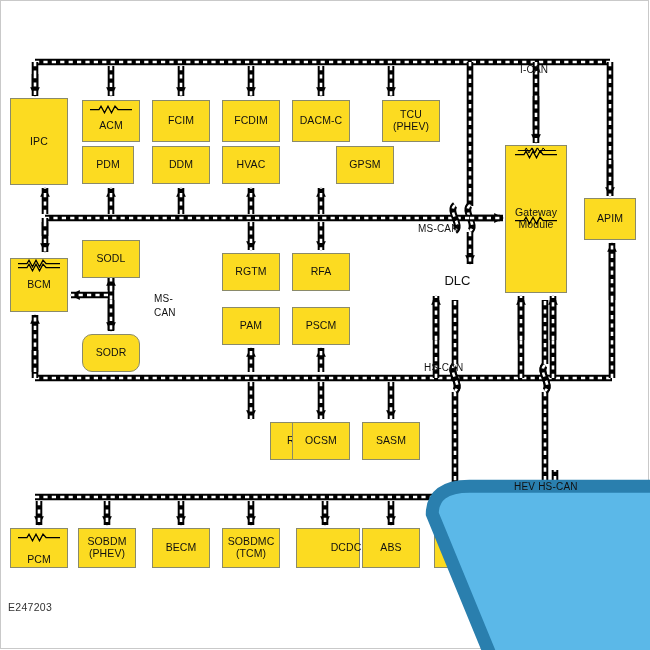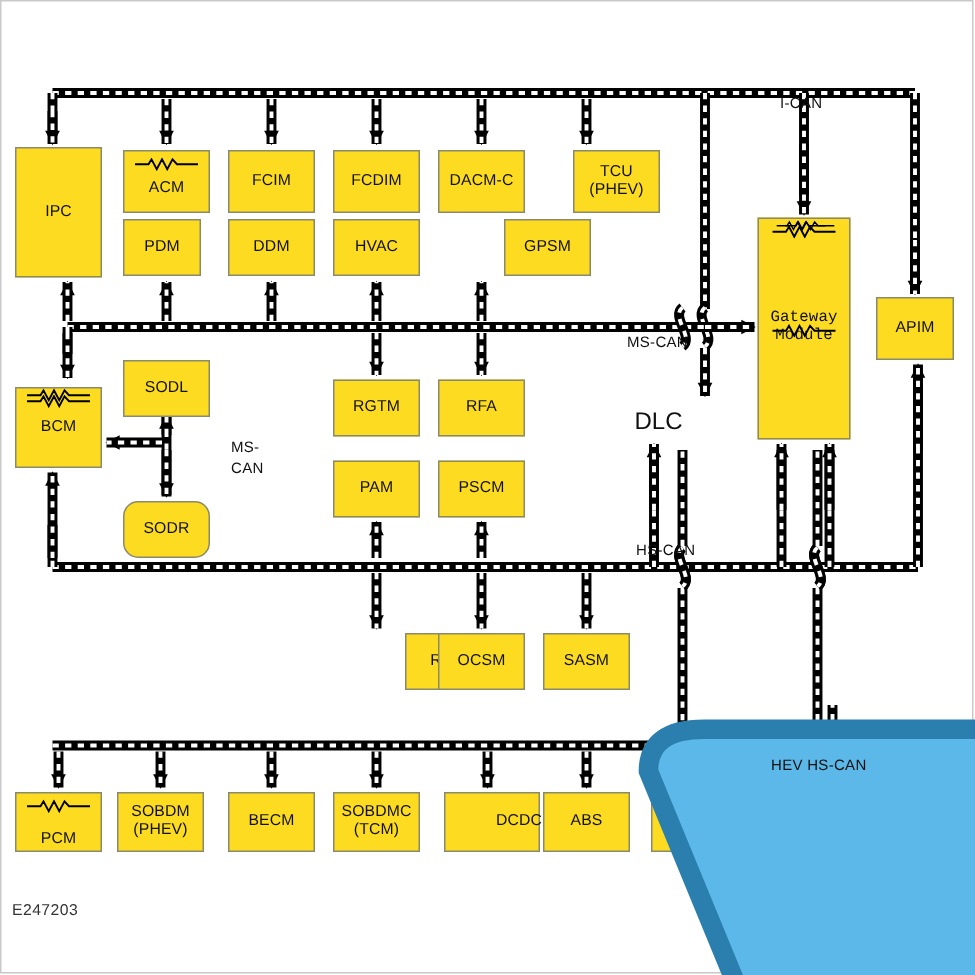--- a/index.html
+++ b/index.html
@@ -8,21 +8,21 @@
        -webkit-font-smoothing:antialiased;overflow:hidden;}
   #stage{position:absolute;left:0;top:0;width:650px;height:650px;}
   svg{position:absolute;left:0;top:0;width:650px;height:650px;display:block;}
   .mod{position:absolute;background:#FCDB21;border:1px solid #8a8a6a;
        box-sizing:border-box;display:flex;align-items:center;justify-content:center;
        flex-direction:column;font-size:10.5px;color:#111;line-height:1.12;
        text-align:center;letter-spacing:.1px;}
   .mod .ln{display:block;white-space:nowrap;}
   .resistor{position:absolute;left:50%;transform:translateX(-50%);width:44px;height:9px;}
   .dlc{position:absolute;}
-  .dlc-label{position:absolute;width:100%;text-align:left;font-size:16px;color:#111;}
+  .dlc-label{position:absolute;width:100%;text-align:center;font-size:13px;color:#111;}
   .buslabel{position:absolute;font-size:10px;color:#111;white-space:nowrap;letter-spacing:.2px;padding-left:36px;}
   .figid{position:absolute;left:8px;top:601px;font-size:10.5px;color:#333;letter-spacing:.3px;}
   .border{position:absolute;left:0;top:0;width:649px;height:649px;border:1px solid #c9c9c9;box-sizing:border-box;}
 </style>
 </head>
 <body>
 
 <div id="stage">
   <div class="border"></div>
 
@@ -223,21 +223,21 @@
       <div class="mod" style="left: 222px; top: 146px; width: 58px; height: 38px;">
         <div>
           <span class="ln">HVAC</span>
         </div>
       </div>
       <div class="mod" style="left: 292px; top: 146px; width: 58px; height: 38px; margin-left: 44px;">
         <div>
           <span class="ln">GPSM</span>
         </div>
       </div>
-      <div class="mod" style="left: 505px; top: 145px; width: 62px; height: 148px; font-family: Liberation Mono, monospace;">
+      <div class="mod" style="left: 505px; top: 145px; width: 62px; height: 148px;">
         <svg class="resistor" style="top:4px;" viewBox="0 0 44 9">
           <path d="M1,4.5 L10,4.5 L12,1.2 L15.5,7.8 L19,1.2 L22.5,7.8 L26,1.2 L29,4.5 L43,4.5" fill="none" stroke="#000" stroke-width="1.25"></path>
         </svg>
         <svg class="resistor" style="top:70px;" viewBox="0 0 44 9">
           <path d="M1,4.5 L10,4.5 L12,1.2 L15.5,7.8 L19,1.2 L22.5,7.8 L26,1.2 L29,4.5 L43,4.5" fill="none" stroke="#000" stroke-width="1.25"></path>
         </svg>
         <svg class="resistor" style="bottom:4px;left:17px;transform:none;width:34px;" viewBox="0 0 44 9">
           <path d="M1,4.5 L10,4.5 L12,1.2 L15.5,7.8 L19,1.2 L22.5,7.8 L26,1.2 L29,4.5 L43,4.5" fill="none" stroke="#000" stroke-width="1.25"></path>
         </svg>
         <svg class="resistor" style="bottom:4px;left:11px;transform:none;width:34px;" viewBox="0 0 44 9">
@@ -362,16 +362,16 @@
       <path d="M1,4 Q1,1 5,1 L65,1 Q69,1 69,4 L62,21 Q61,24 57,24 L13,24 Q9,24 8,21 Z" fill="#5BB8E8" stroke="#2a7fae" stroke-width="1.4"></path>
     </svg>
     <div class="dlc-label" style="top:5px;left:0;">DLC</div>
   </div>
 
   <div class="buslabel" id="lbl-ican" style="left:484px;top:64px;">I-CAN</div>
   <div class="buslabel" id="lbl-mscan" style="left:382px;top:223px;text-align:right;">MS-CAN</div>
   <div class="buslabel" id="lbl-mscan-d1" style="left:118px;top:293px;">MS-</div>
   <div class="buslabel" id="lbl-mscan-d2" style="left:118px;top:307px;">CAN</div>
   <div class="buslabel" id="lbl-hscan" style="left:388px;top:362px;">HS-CAN</div>
-  <div class="buslabel" id="lbl-hevhscan" style="left:478px;top:481px;margin-top:24px;">HEV HS-CAN</div>
+  <div class="buslabel" id="lbl-hevhscan" style="left:478px;top:481px;">HEV HS-CAN</div>
 
   <div class="figid">E247203</div>
 </div>
 
 </body></html>

